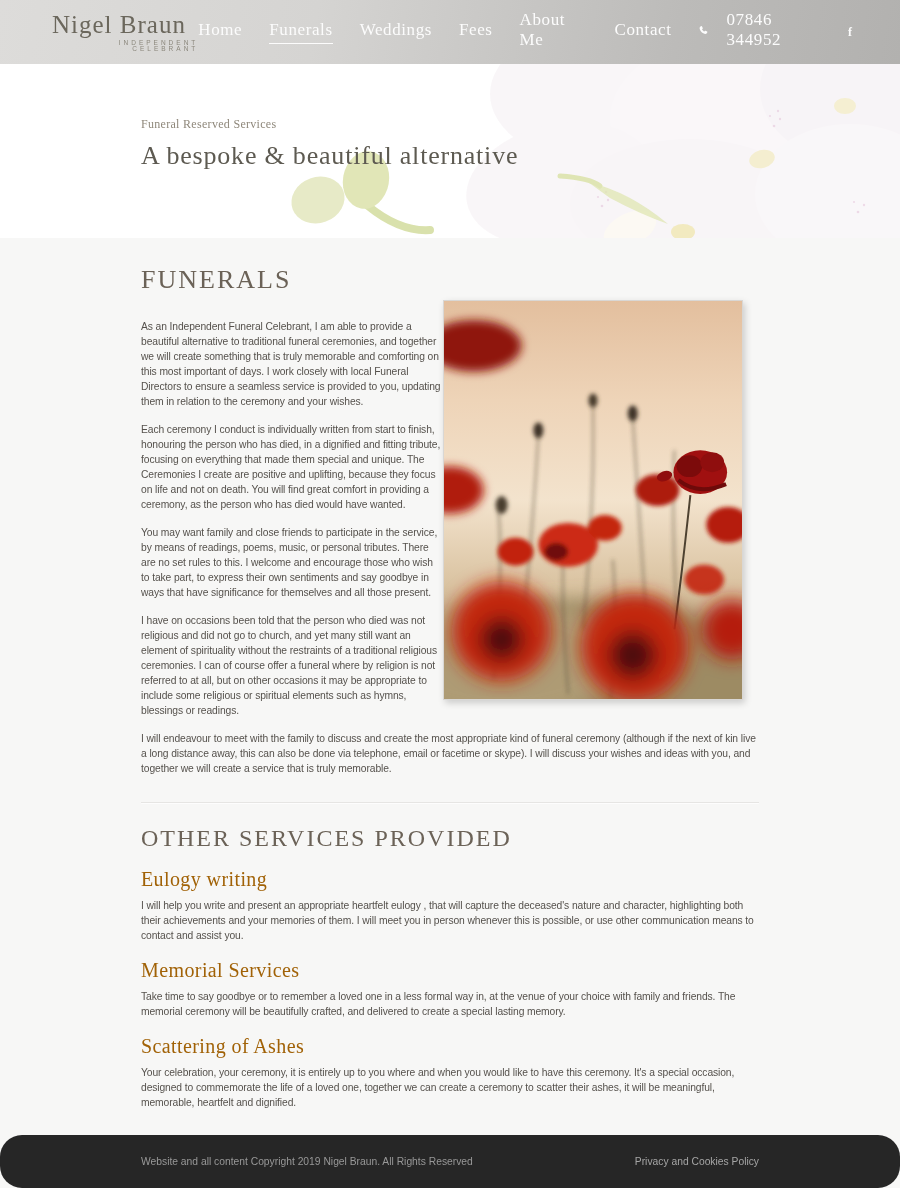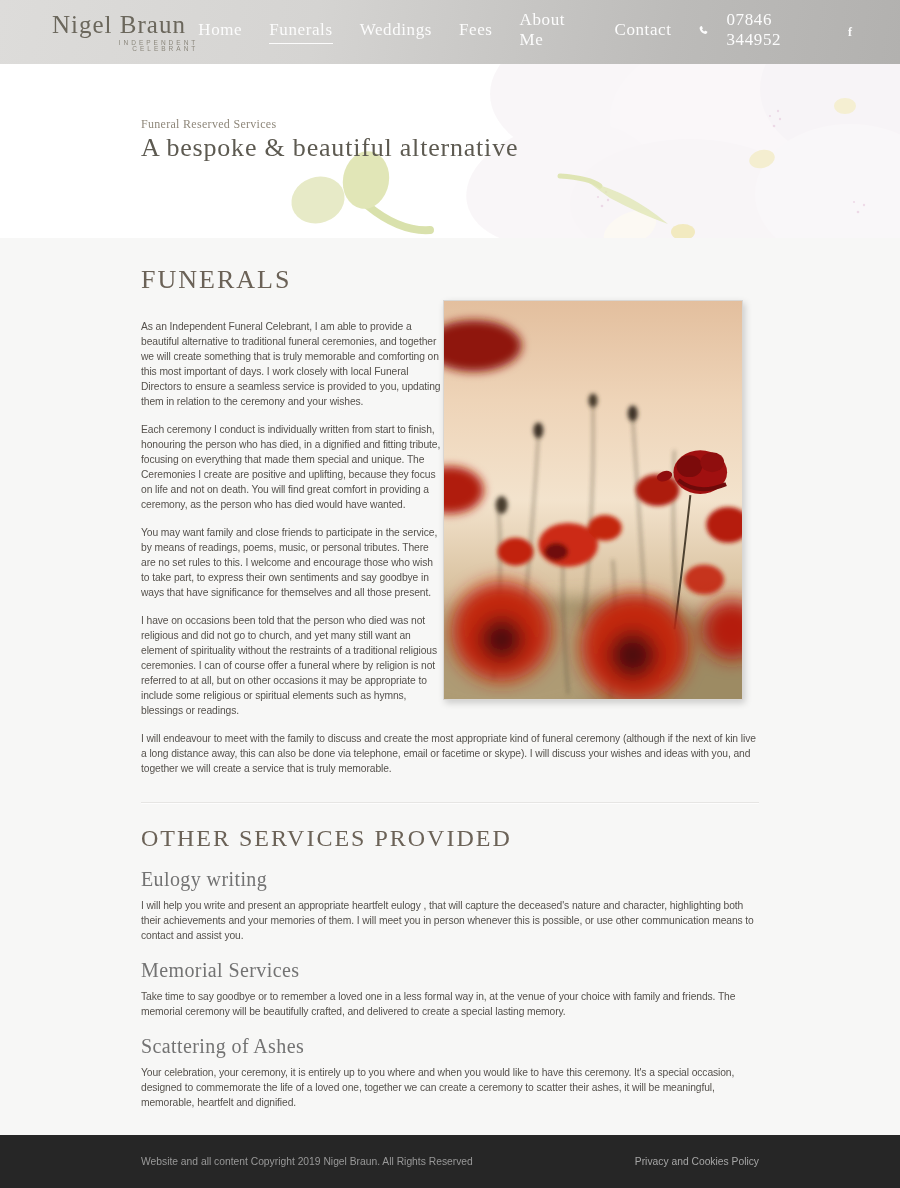--- a/index.html
+++ b/index.html
@@ -28,21 +28,21 @@
   .nav-item.active { border-bottom:1px solid #fcfcfc; }
   .nav-phone { display:inline-flex; align-items:center; gap:19px; }
   .nav-phone svg { width:10px; height:10px; fill:#fcfcfc; }
   .nav-fb { font-family:"Liberation Serif", serif; font-size:12px; font-weight:bold; color:#fcfcfc; cursor:pointer; }
 
   
   .hero { height:174px; flex:0 0 174px; background:#ffffff; position:relative; overflow:hidden; }
   .hero-art { position:absolute; top:0; left:0; width:900px; height:174px; }
   .hero-text { position:absolute; left:141px; top:53px; }
   .hero-kicker { font-family:"Liberation Serif", serif; font-size:12px; color:#8f887b; letter-spacing:0.3px; }
-  .hero-title { font-family:"Liberation Serif", serif; font-size:26px; font-weight:normal; color:#5d5a51; letter-spacing:0.8px; margin-top:1px; }
+  .hero-title { font-family:"Liberation Serif", serif; font-size:26px; font-weight:normal; color:#5d5a51; letter-spacing:0.8px; margin-top:9px; }
 
   
   .page-main { flex:1 1 auto; overflow:hidden; padding:0 141px; background:#f7f7f6; }
   .section-heading {
     font-family:"Liberation Serif", serif; font-weight:normal; color:#6b6257;
     font-size:26px; letter-spacing:2px; margin-top:27px;
   }
   .columns { display:flex; gap:0; margin-top:5px; align-items:flex-start; }
   .text-col { width:302px; flex:0 0 302px; }
   .text-col p { margin-top:13px; }
@@ -51,29 +51,29 @@
   .photo-frame {
     width:300px; height:400px; flex:0 0 300px; border:1px solid #d9d7d4;
     box-shadow:2px 3px 7px rgba(0,0,0,0.18); background:#fff;
   }
   .photo-frame svg { display:block; width:100%; height:100%; }
   .full-para { margin-top:13px; }
   .emphasis-line { font-size:10.3px; font-style:italic; font-weight:bold; color:#4b4742; margin-top:13px; }
   .divider { border:none; border-top:1px solid #e6e5e3; box-shadow:0 1px 1px rgba(255,255,255,0.9); margin-top:26px; }
   .other-heading { font-size:24px; margin-top:22px; }
   .service-title {
-    font-family:"Liberation Serif", serif; font-weight:normal; color:#737373;
+    font-family:"Liberation Serif", serif; font-weight:normal; color:#a16207;
     font-size:20px; letter-spacing:0.4px; margin-top:16px;
   }
   .service-text { margin-top:7px; }
 
   
   .site-footer {
     height:53px; flex:0 0 53px; background:#262626; display:flex; align-items:center;
-    justify-content:space-between; padding:0 141px;
+    justify-content:space-between; padding:0 141px;border-radius:22px;
   }
   .footer-text { font-size:10.3px; color:#989898; }
   .footer-link { font-size:10.3px; color:#a5a5a5; text-decoration:none; cursor:pointer; }
 </style>
 </head>
 <body>
 
 <header class="site-header">
   <div class="logo">
     <div class="logo-title">Nigel Braun</div>

